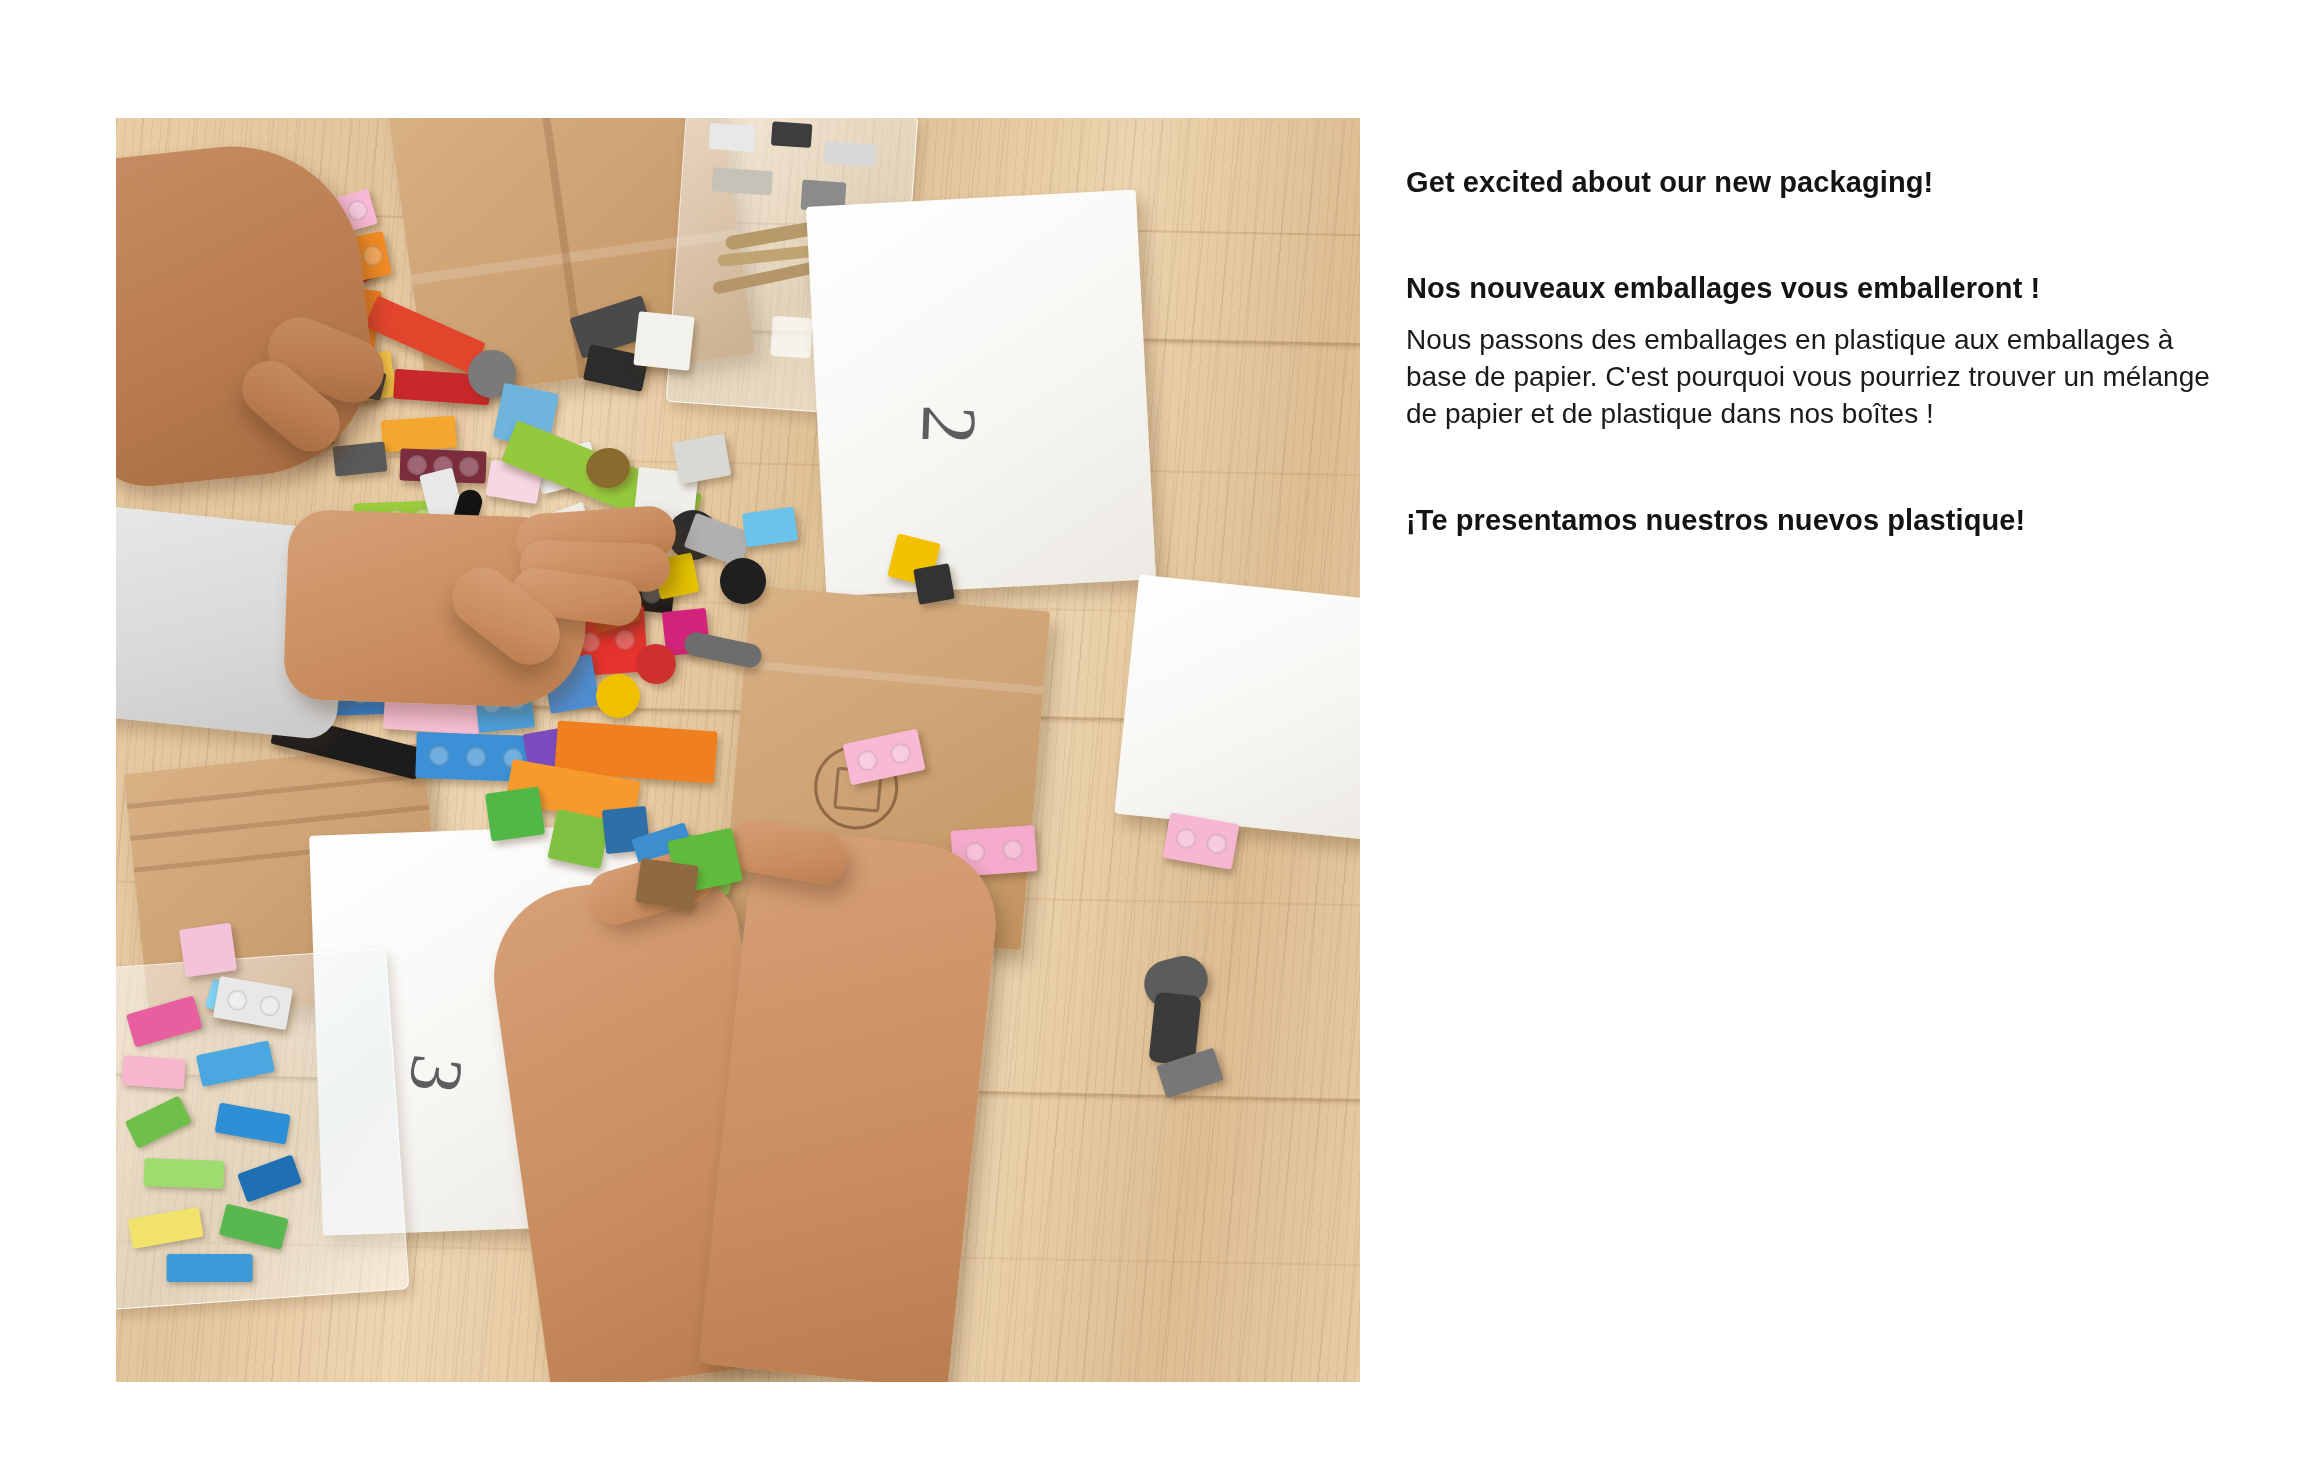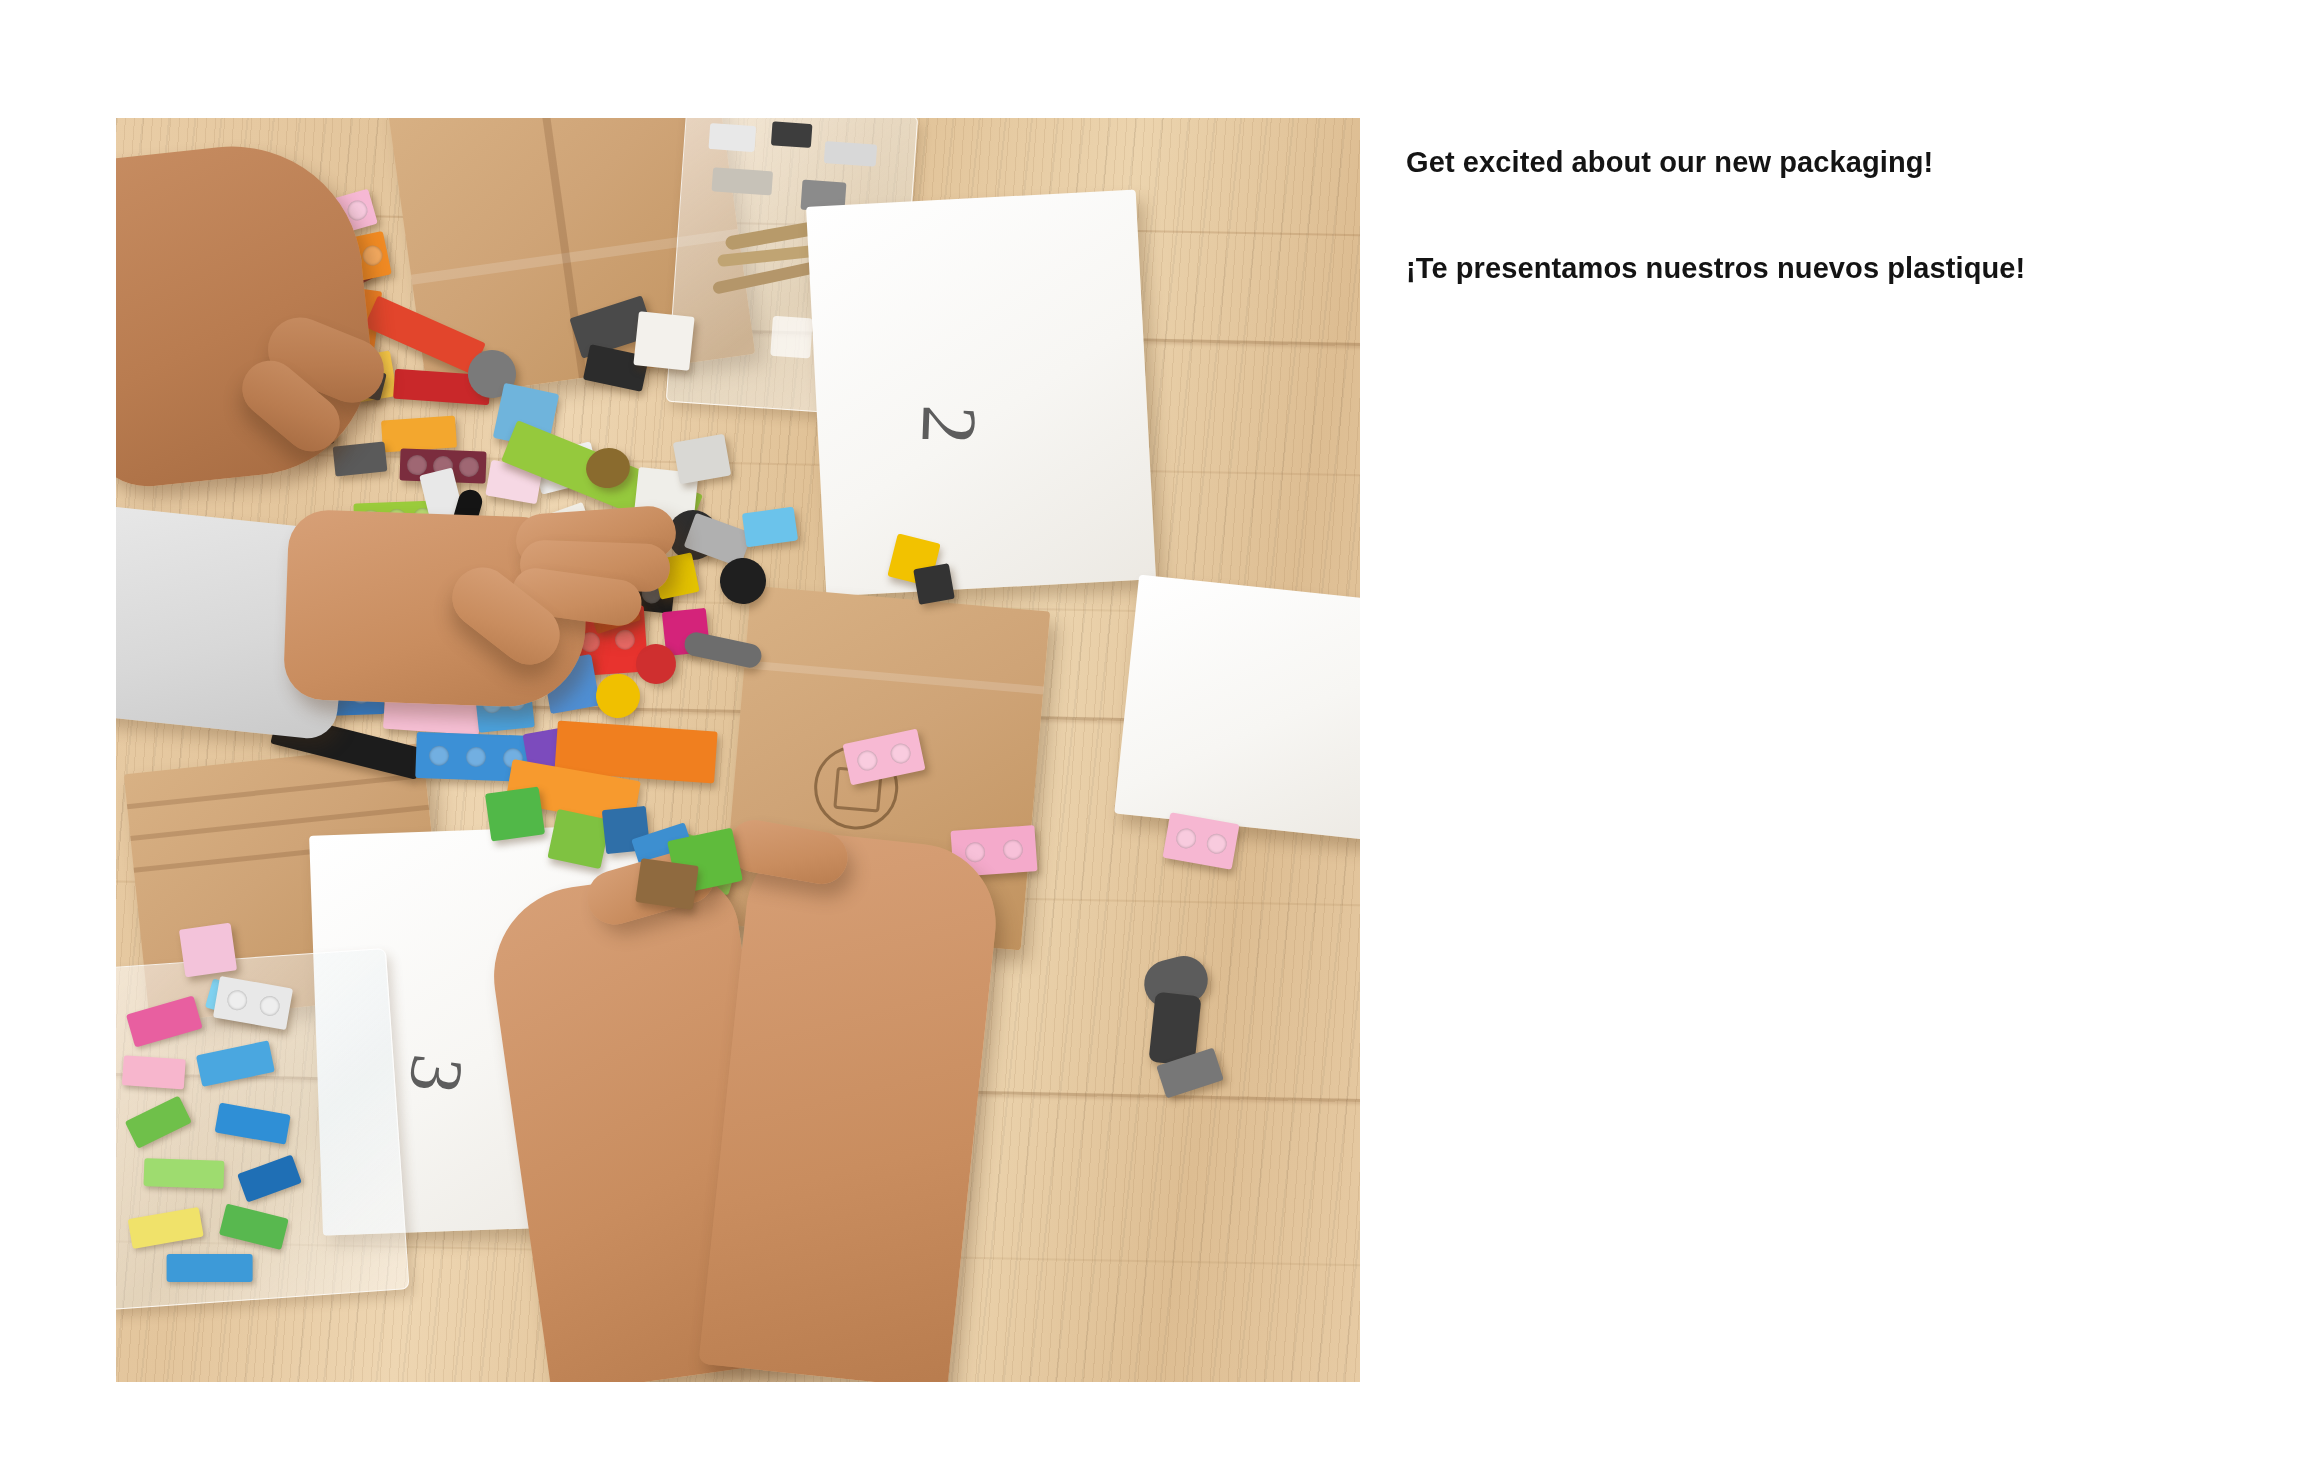--- a/index.html
+++ b/index.html
@@ -137,21 +137,21 @@
   .pile-bit {
     position: absolute;
     border-radius: 3px;
     box-shadow: 2px 3px 5px rgba(70,50,25,0.3);
   }
 
   
   .text-col {
     position: absolute;
     left: 1406px;
-    top: 144px;
+    top: 164px;
     width: 830px;
   }
   .block { margin-bottom: 56px; }
   .block:last-of-type { margin-bottom: 0; }
 
   .heading {
     font-size: 29px;
     font-weight: 700;
     color: #141414;
     letter-spacing: 0.1px;
@@ -435,20 +435,24 @@
     <div class="obj brick" style="left:522px; top:744px; width:58px; height:44px; background:#8f6a3f; transform:rotate(8deg); z-index:3;"></div>
 
   </div>
 
   <div class="text-col">
 
     <div class="block">
       <h2 class="heading">Get excited about our new packaging!</h2>
     </div>
 
+    <div class="block" style="margin-top:70px;">
+      <h2 class="heading">Nos nouveaux emballages vous emballeront !</h2>
+      <p class="body" style="max-width:818px;">Nous passons des emballages en plastique aux emballages à base de papier. C'est pourquoi vous pourriez trouver un mélange de papier et de plastique dans nos boîtes !</p>
+    </div>
 
     <div class="block" style="margin-top:70px;">
       <h2 class="heading">¡Te presentamos nuestros nuevos plastique!</h2>
     </div>
 
   </div>
 
 
 </div>
 

